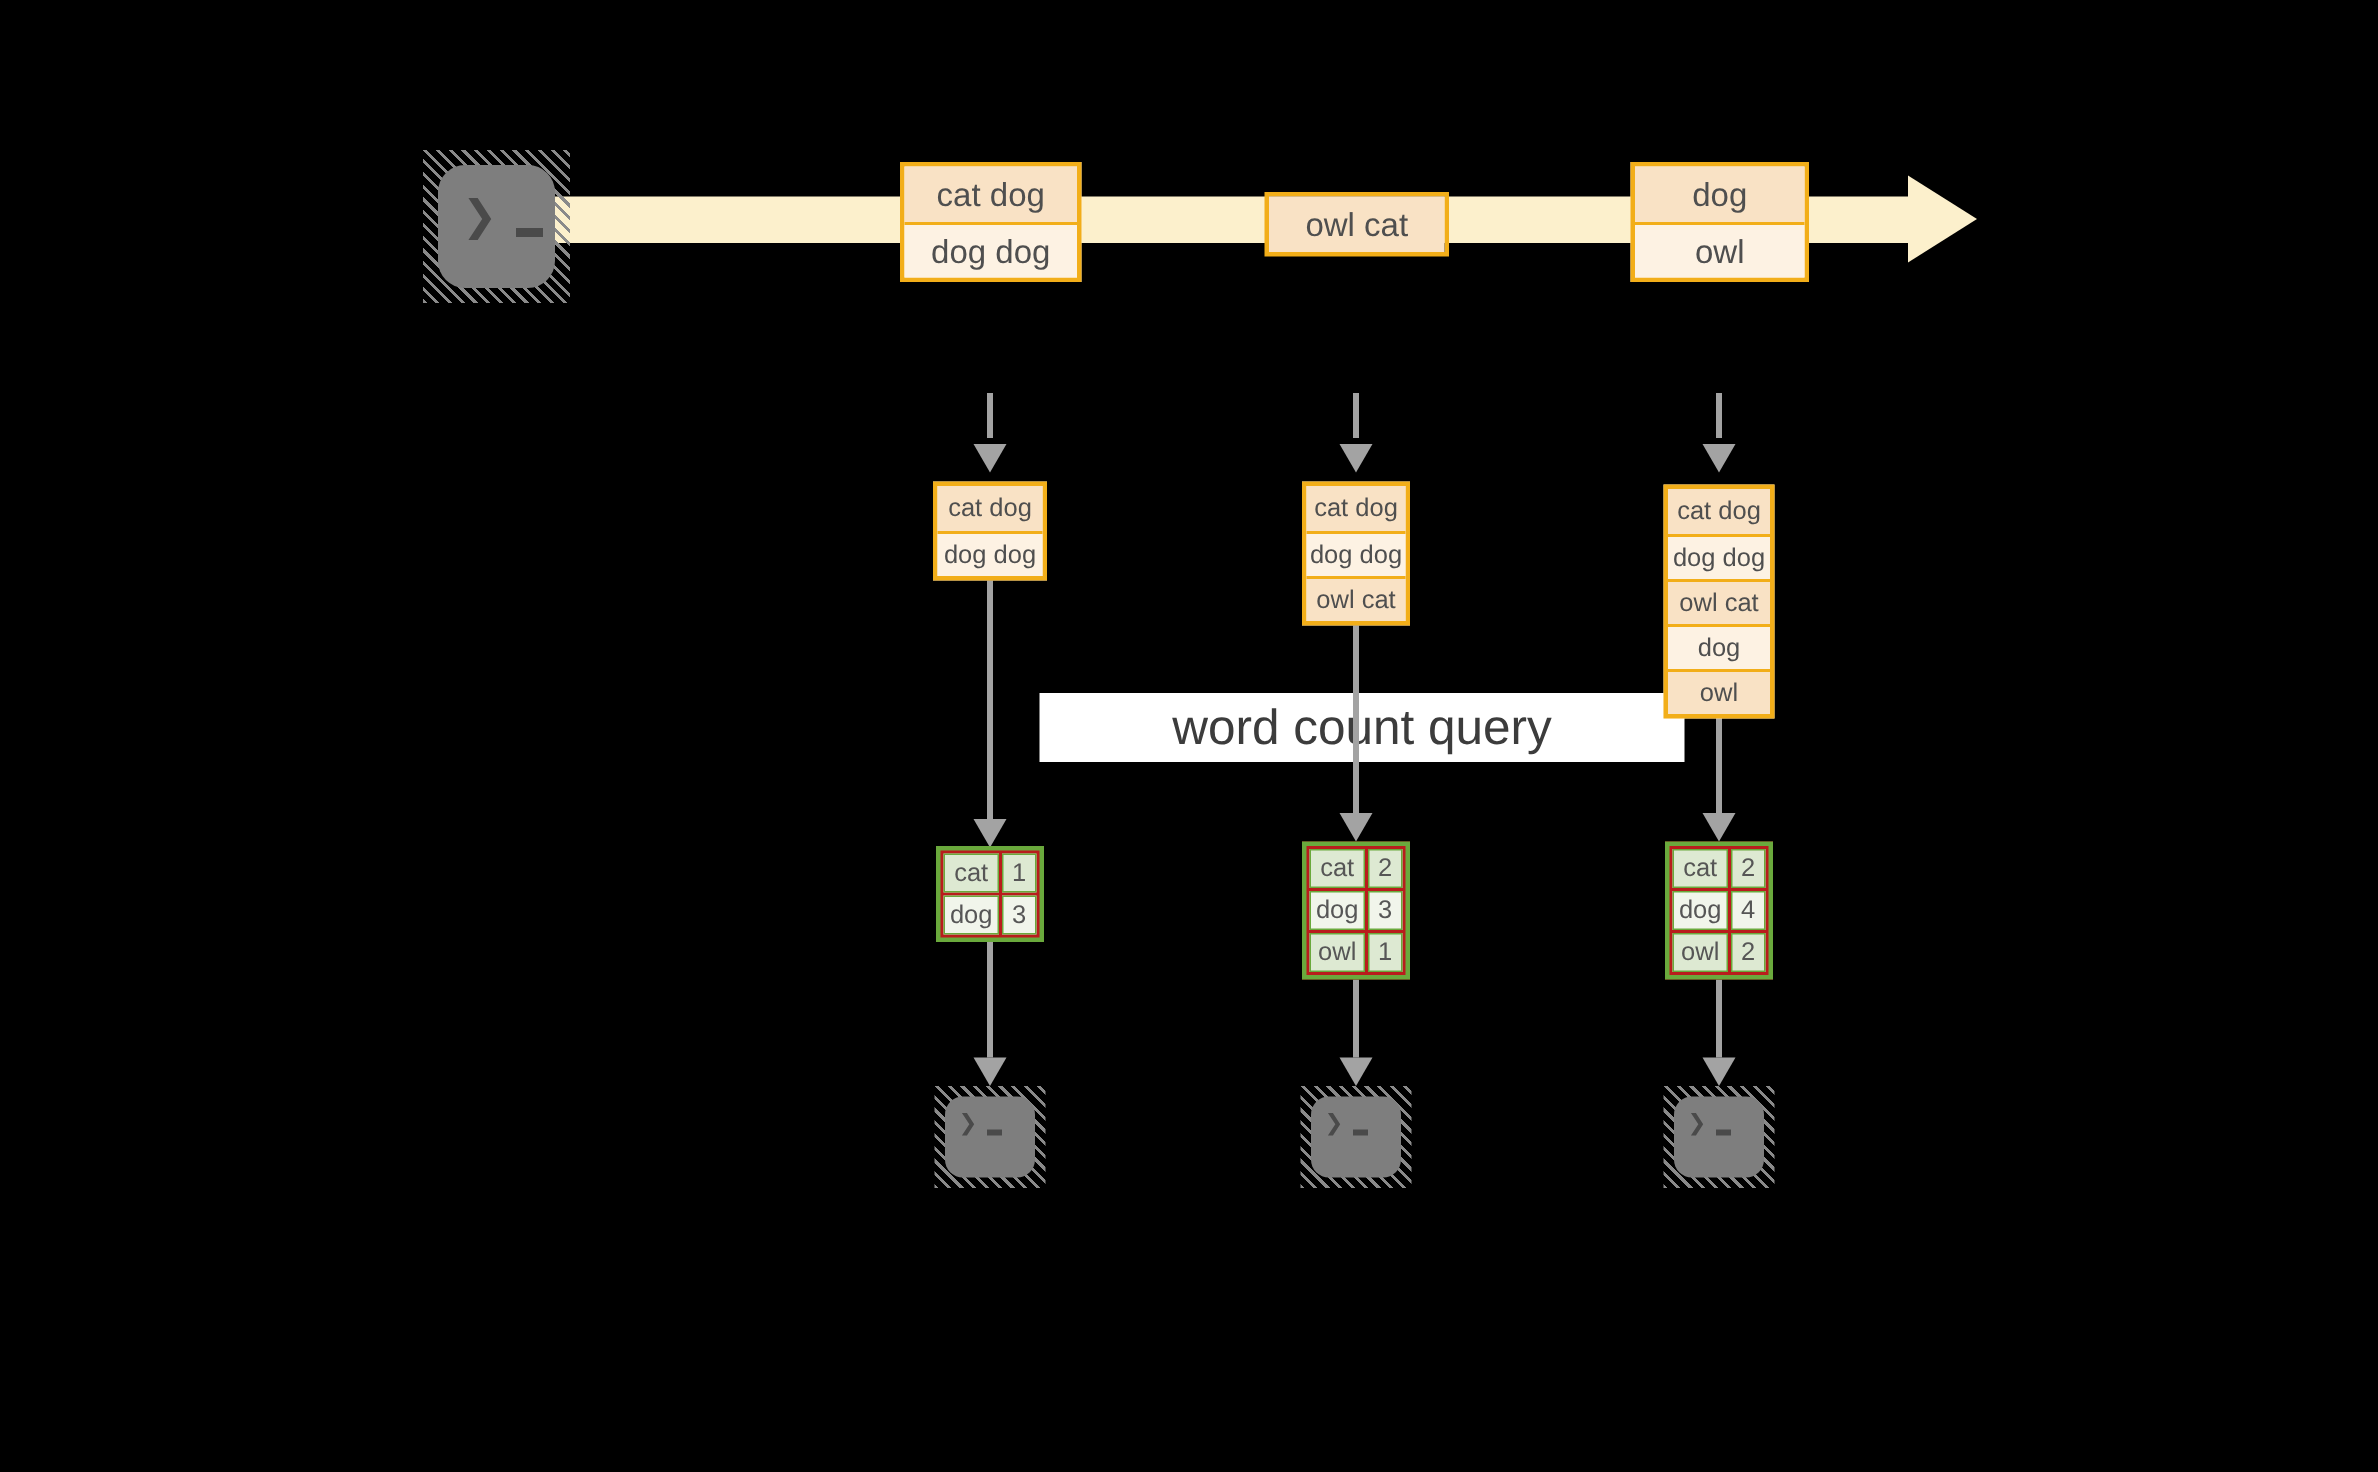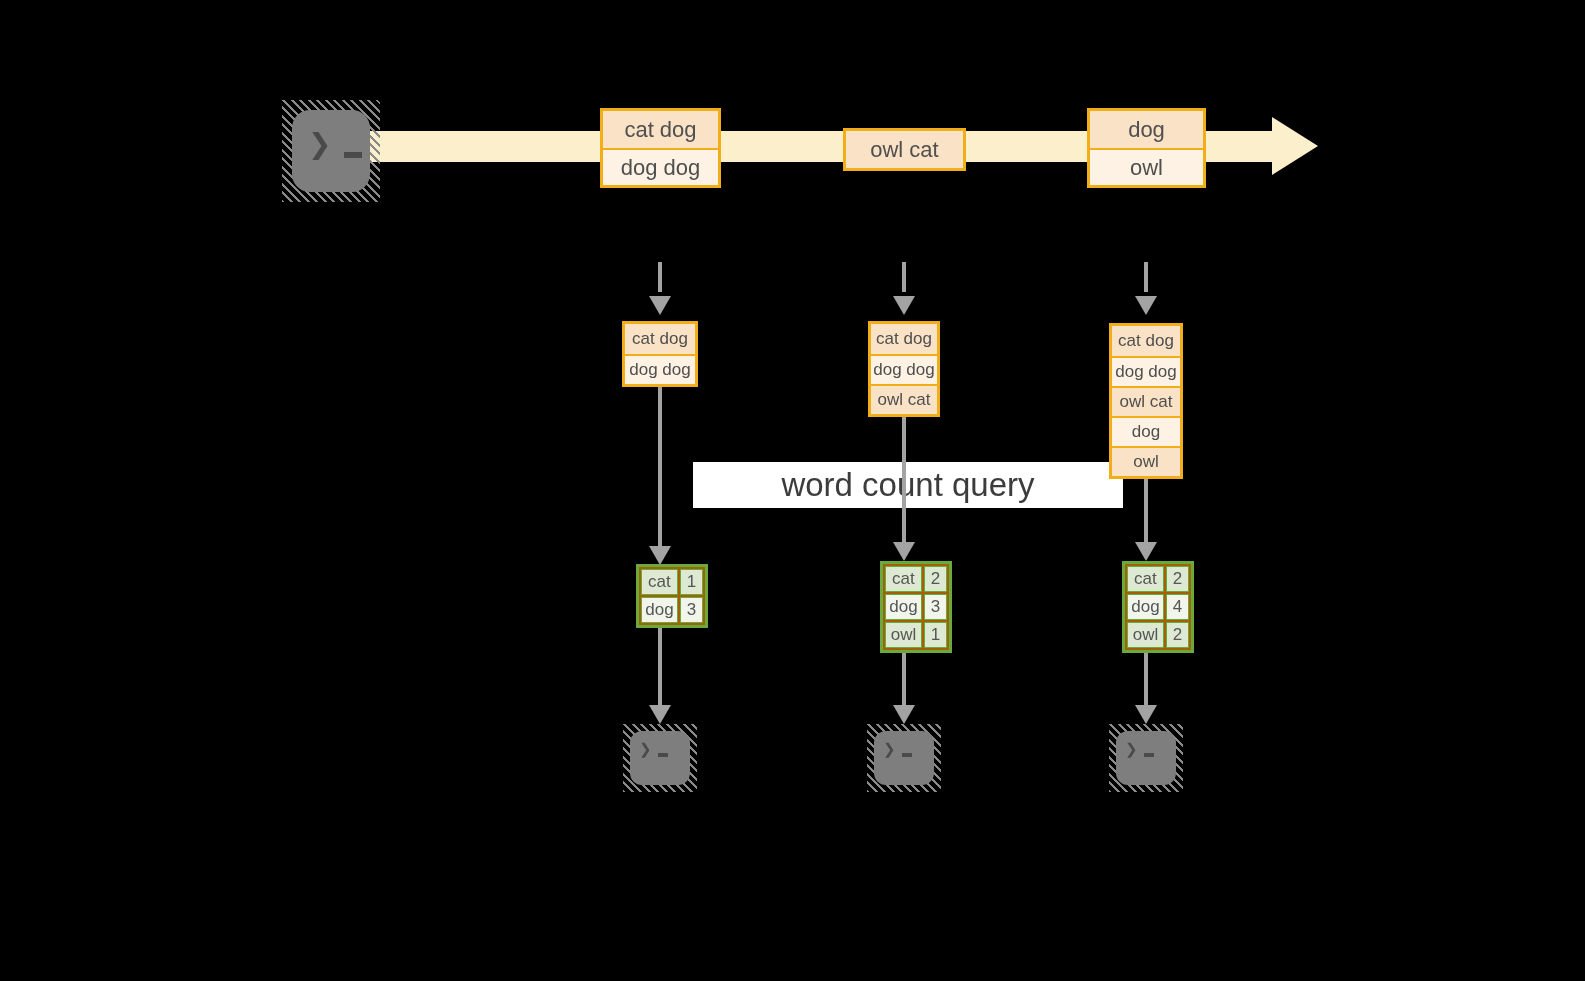--- a/index.html
+++ b/index.html
@@ -46,22 +46,22 @@
   .stack-box .orow{height:30px;font-size:17px;}
   
   .vline{position:absolute;width:4px;background:var(--arrow);z-index:2;}
   .ahead{position:absolute;width:0;height:0;z-index:2;
     border-left:11px solid transparent;border-right:11px solid transparent;border-top:19px solid var(--arrow);}
   
   .banner{position:absolute;left:693px;top:462px;width:430px;height:46px;background:#ffffff;z-index:1;
     display:flex;align-items:center;justify-content:center;}
   .banner span{font-size:33px;color:#3c3c3c;}
   
-  .gtable{position:absolute;z-index:3;background:#a16207;border:3px solid var(--gbord);
-    display:grid;grid-template-columns:1.6fr 1fr;gap:2px;padding:2px;margin-left:12px;}
+  .gtable{position:absolute;z-index:3;background:#b91c1c;border:3px solid var(--gbord);
+    display:grid;grid-template-columns:1.6fr 1fr;gap:2px;padding:2px;}
   .gcell{height:26px;display:flex;align-items:center;justify-content:center;
     font-size:17px;color:#565656;border:1px solid var(--gbord);}
   .gcell.dark{background:var(--gdark);}
   .gcell.light{background:var(--glight);}
 </style>
 </head>
 <body>
 
 <div class="stage">
 

